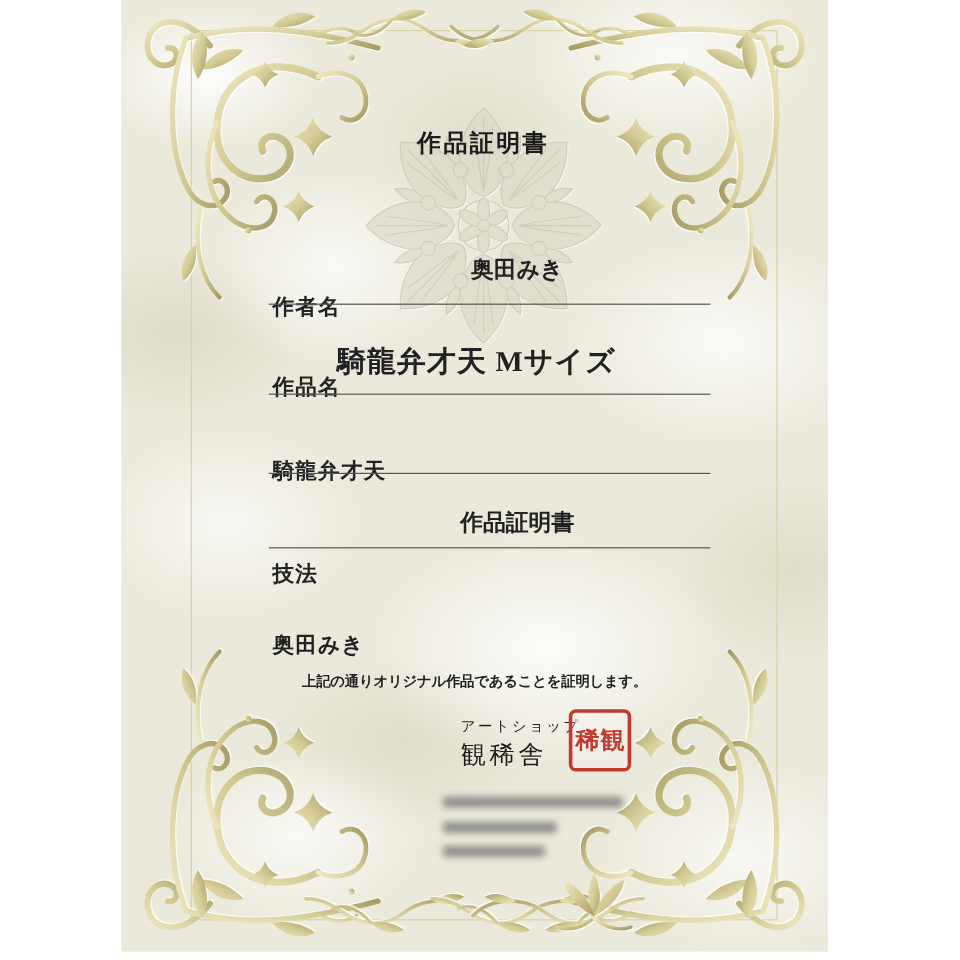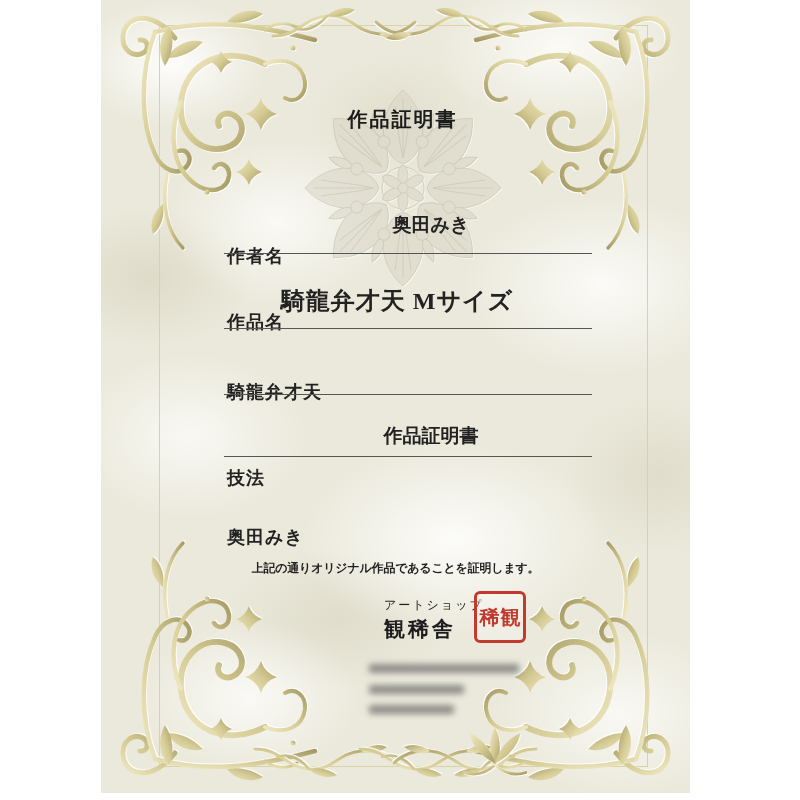--- a/index.html
+++ b/index.html
@@ -61,21 +61,21 @@
   .statement{
     position:absolute;left:0;top:560px;width:100%;box-sizing:border-box;
     text-align:center;font-size:12px;font-weight:700;color:#1f1f1f;
     font-family:"Liberation Sans","DejaVu Sans",sans-serif;letter-spacing:-0.2px;
   }
   .shop-label{
     position:absolute;left:283px;top:597px;font-size:12px;font-weight:400;letter-spacing:2px;
     color:#1f1f1f;font-family:"Liberation Sans","DejaVu Sans",sans-serif;
   }
   .shop-name{
-    position:absolute;left:283px;top:615px;font-size:21px;font-weight:700;letter-spacing:3px;color:#1c1c1c;
+    position:absolute;left:283px;top:615px;font-size:21px;font-weight:400;letter-spacing:3px;color:#1c1c1c;
   }
   .seal{
     position:absolute;left:373px;top:591px;width:52px;height:52px;box-sizing:border-box;
     border:3px solid #c23a2d;border-radius:6px;
     display:flex;align-items:center;justify-content:center;gap:1px;
     background:rgba(255,255,255,.25);
   }
   .seal span{color:#c23a2d;font-size:20px;font-weight:700;line-height:1;}
   .redacted{position:absolute;left:268px;background:#6e6e6e;filter:blur(3px);opacity:.75;border-radius:2px;}
   .redacted.l1{top:664px;width:150px;height:9px;}

